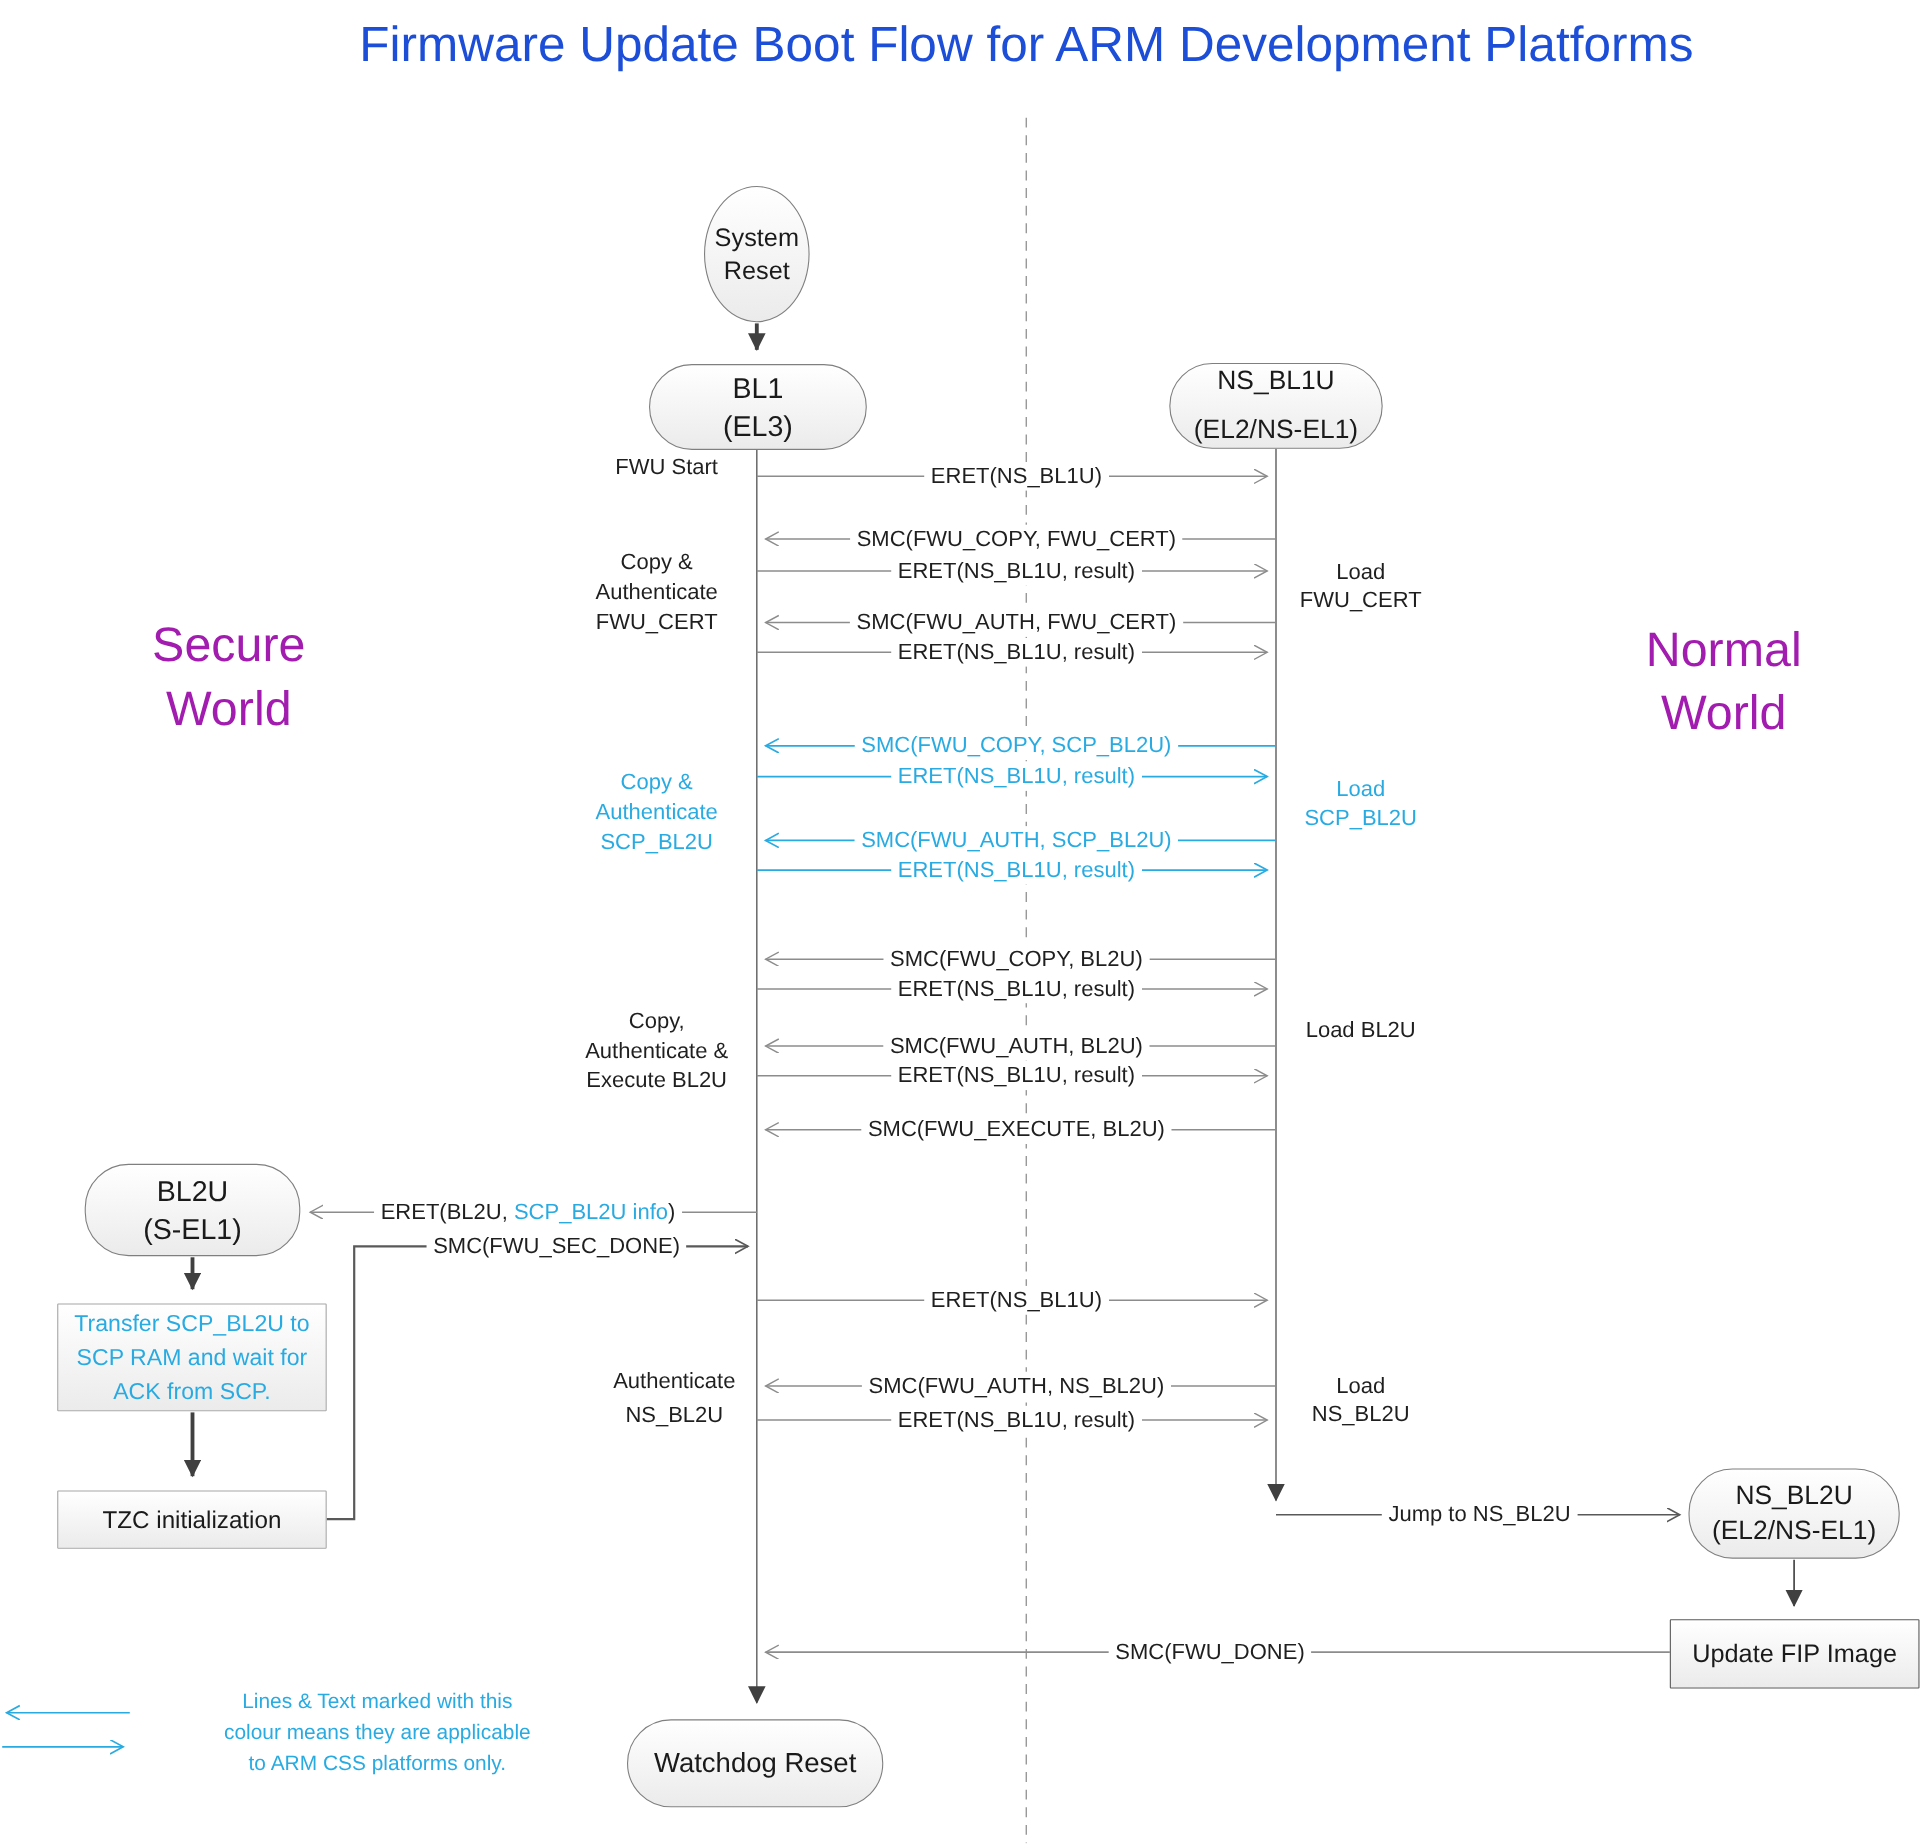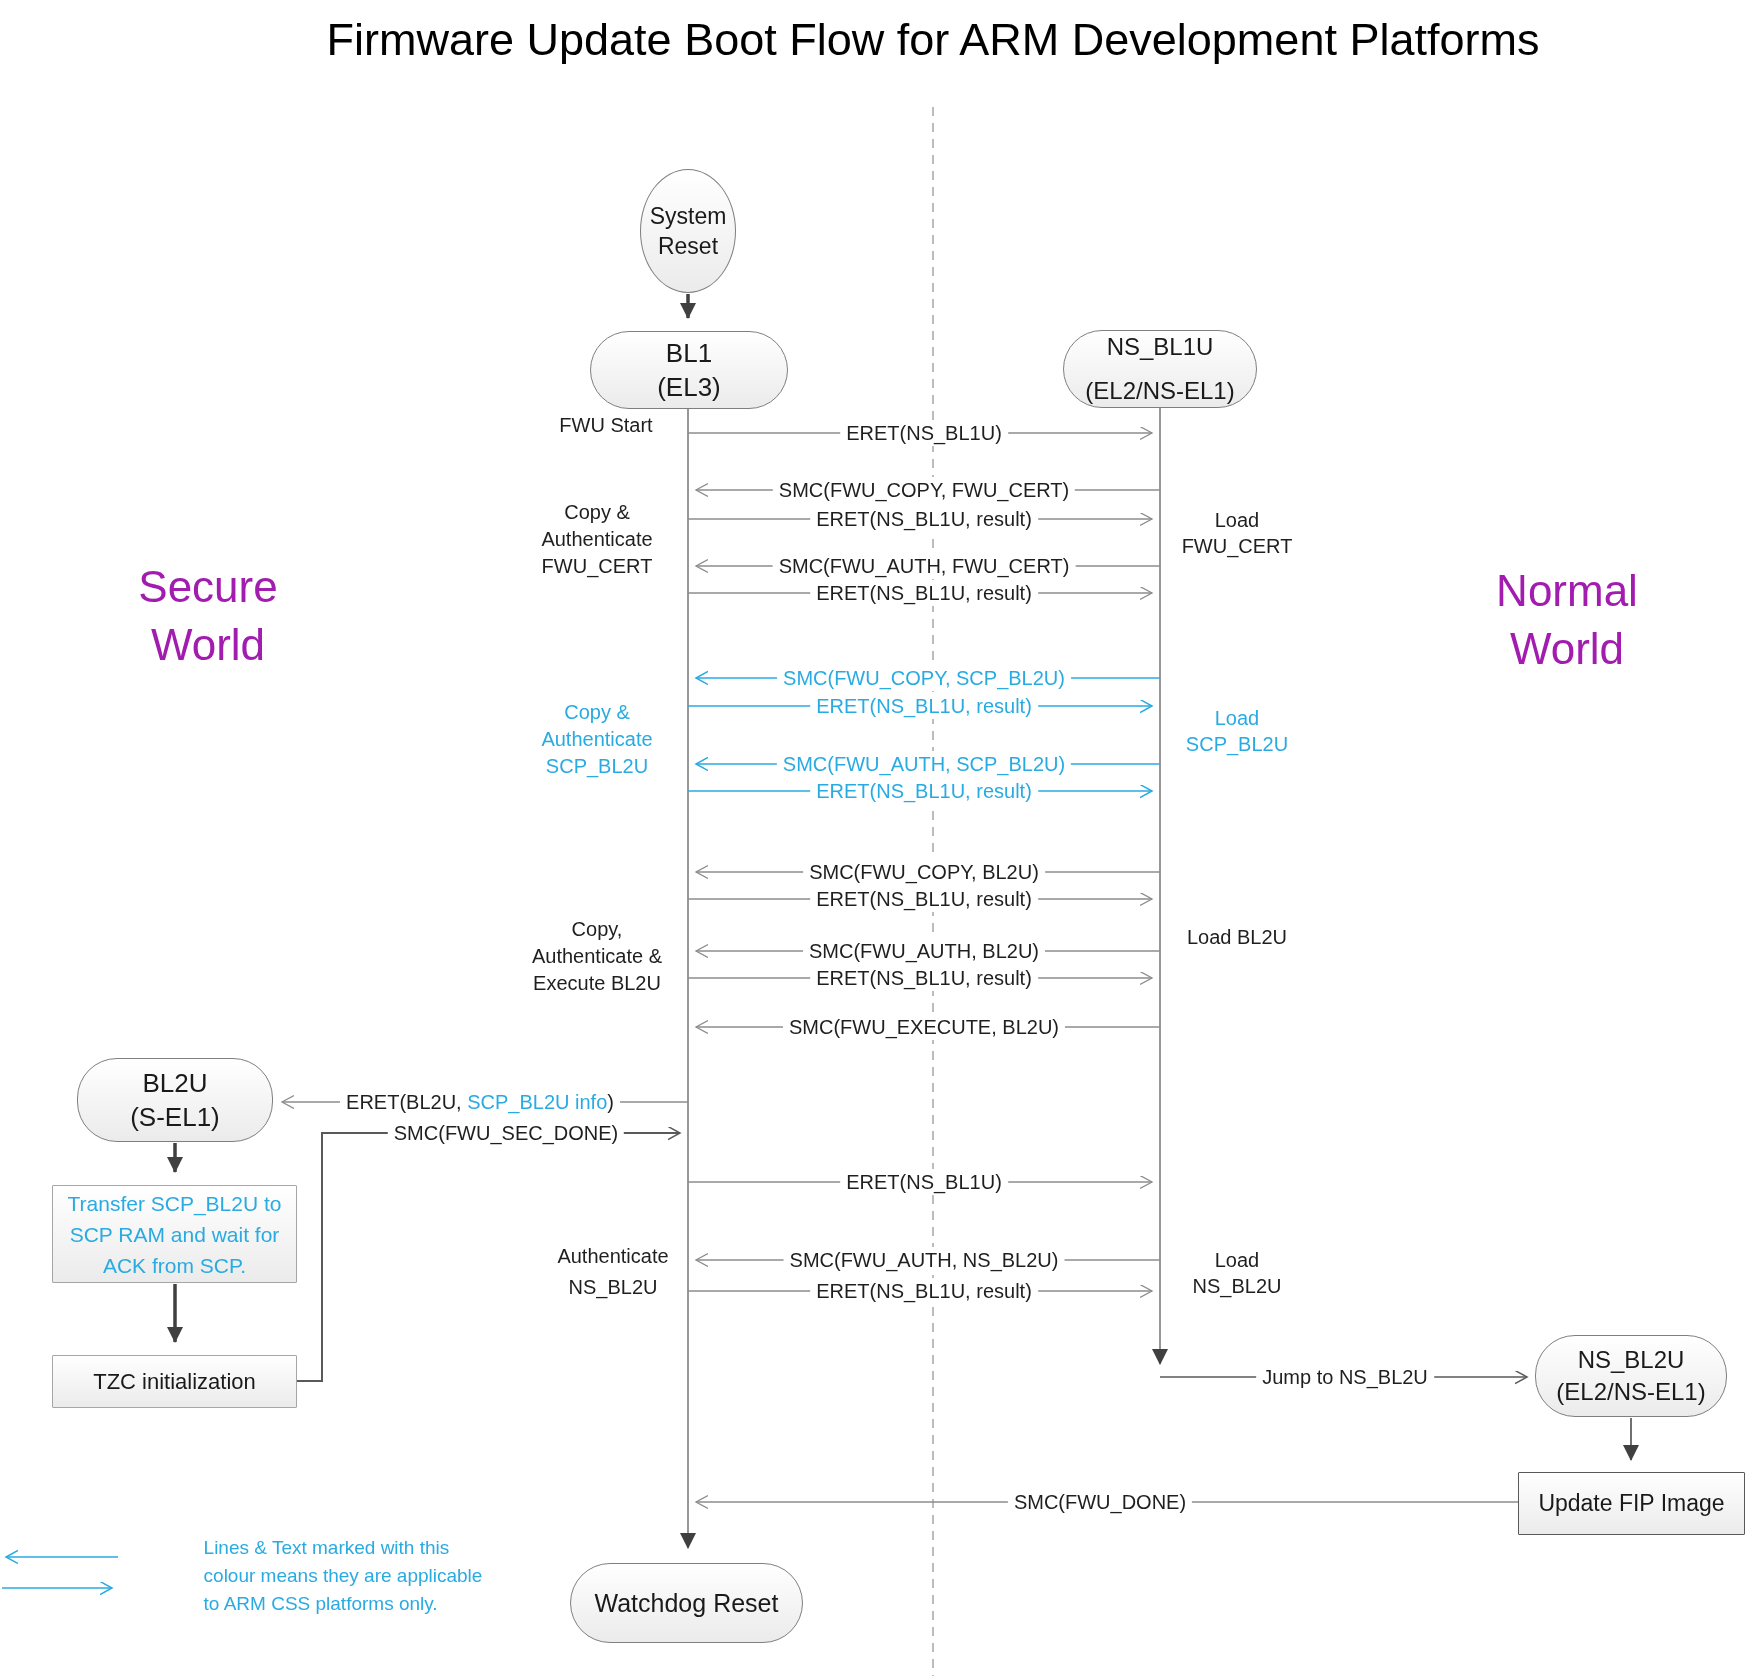--- a/index.html
+++ b/index.html
@@ -2,39 +2,39 @@
 <html><head>
 <meta charset="utf-8">
 <style>
   html,body{margin:0;padding:0;background:#fff;}
   .canvas{
     position:relative;width:1749px;height:1676px;background:#fff;overflow:hidden;
     font-family:"Liberation Sans", sans-serif;color:#1f1f1f;
   }
   .canvas svg{position:absolute;left:0;top:0;}
   .abs{position:absolute;transform:translate(-50%,-50%);}
-  .title{font-size:45px;white-space:nowrap;color:#000000;}
+  .title{font-size:45px;white-space:nowrap;color:#1d4ed8;}
   .world{font-size:44px;line-height:58px;text-align:center;white-space:pre-line;color:#a21caf;}
   .node{
     position:absolute;display:flex;align-items:center;justify-content:center;
     text-align:center;white-space:pre-line;
     background:linear-gradient(180deg,#ffffff 0%,#f4f4f4 55%,#ebebeb 100%);
     border:1.4px solid #7f7f7f;box-sizing:border-box;color:#1a1a1a;
   }
   .stadium{border-radius:40px;}
   .ellipse{border-radius:50%;}
   .rectbox{border-radius:1px;}
   .msg{
     font-size:20px;white-space:nowrap;background:#fff;padding:0 6px;line-height:26px;
   }
   .side{
     font-size:20px;white-space:pre-line;text-align:center;line-height:27px;background:#fff;padding:0 3px;
   }
   .blue{color:#29ABE2;}
-  .legend-note{font-size:19px;line-height:28px;text-align:left;white-space:pre-line;}
+  .legend-note{font-size:19px;line-height:28px;text-align:center;white-space:pre-line;}
 </style>
 </head>
 <body>
 
 <div class="canvas">
 
   <svg width="1749" height="1676" viewBox="0 0 1749 1676">
     <defs>
       <marker id="openGray" markerUnits="userSpaceOnUse" markerWidth="16" markerHeight="16" refX="12" refY="6.5" orient="auto">
         <path d="M0,0 L12,6.5 L0,13" fill="none" stroke="#8c8c8c" stroke-width="1.3"></path>

